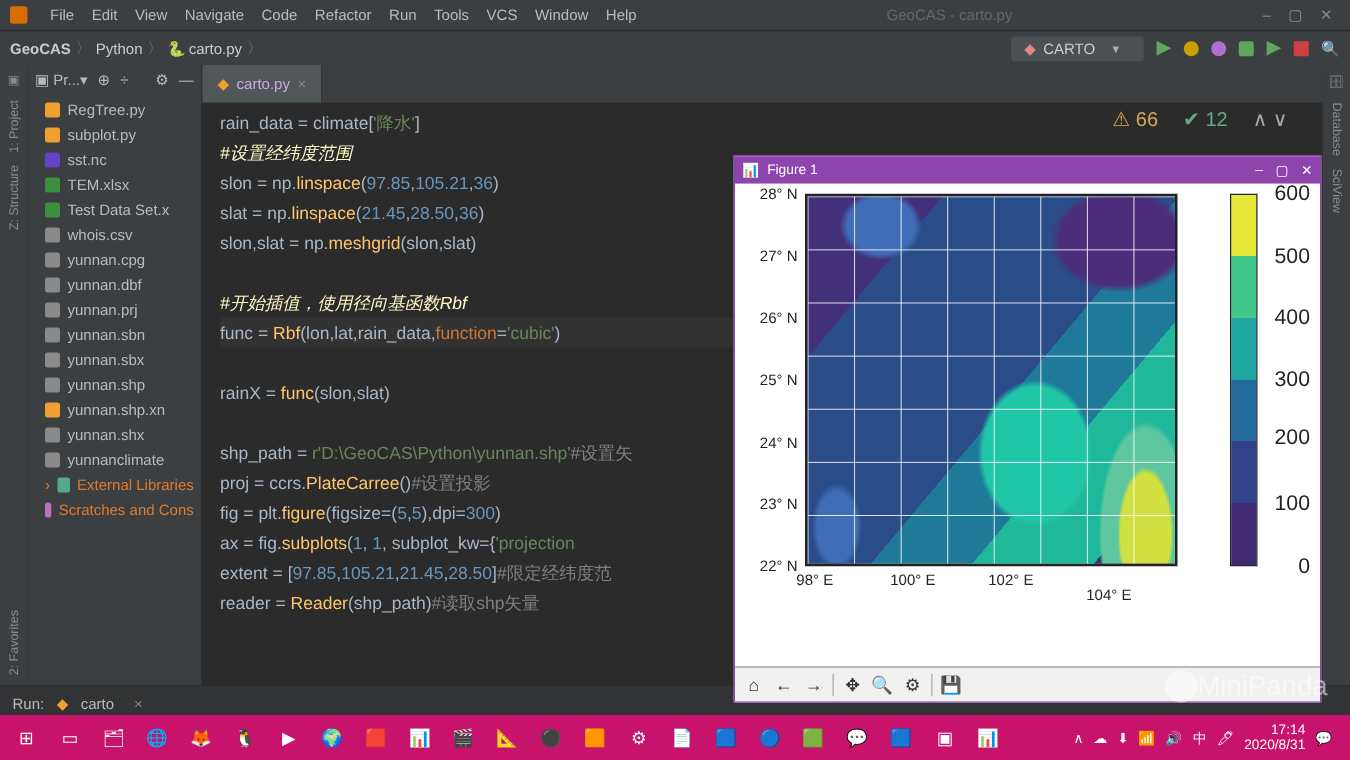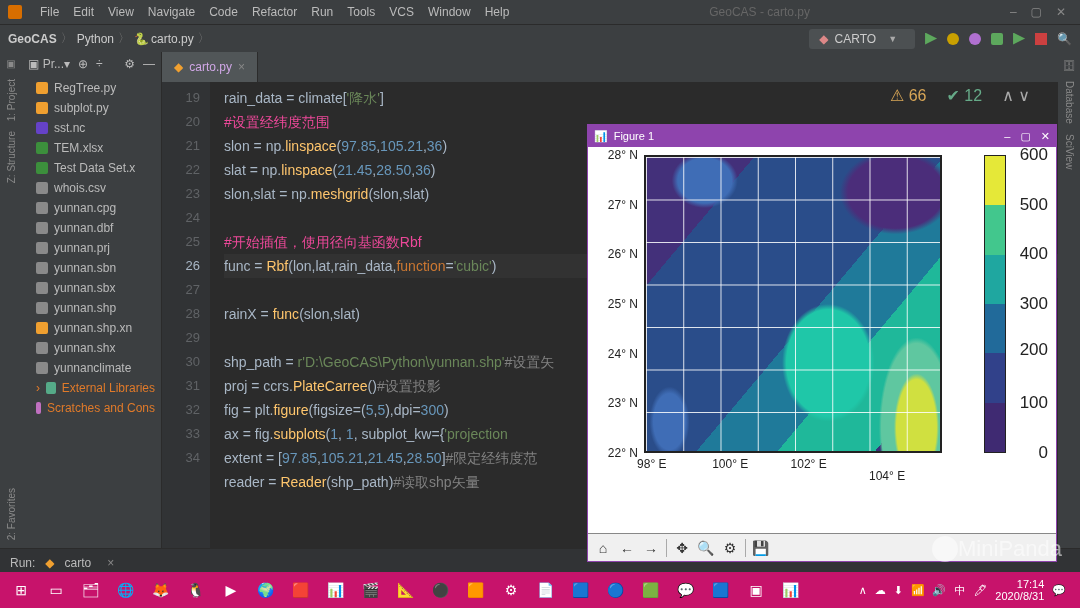--- a/index.html
+++ b/index.html
@@ -34,21 +34,21 @@
   .fi-txt{background:#8a8a8a;} .fi-lib{background:#5a8;}.fi-scr{background:#c070c0;}
   .proj-tree .row.special{color:#e07a2a;}
   .editor-area{flex:1;display:flex;flex-direction:column;background:#2b2b2b;min-width:0;}
   .tabs{height:30px;background:#3c3f41;display:flex;}
   .tab{display:flex;align-items:center;gap:6px;padding:0 12px;background:#515658;color:#d0a7e6;font-size:12px;border-right:1px solid #2b2b2b;}
   .tab .close{color:#888;}
   .editor{flex:1;display:flex;overflow:hidden;font-family:Consolas,monospace;font-size:14px;position:relative;}
   .gutter{width:48px;background:#313335;color:#606366;text-align:right;padding:4px 10px 0 0;line-height:24px;font-size:13px;}
   .gutter div.cur{color:#a9b7c6;}
   .code{flex:1;padding:4px 0 0 14px;color:#a9b7c6;line-height:24px;white-space:pre;overflow:hidden;}
-  .code .s{color:#6a8759;} .code .c{color:#ec4899;} 
+  .code .s{color:#6a8759;} .code .c{color:#fef9c3;font-style:italic;} 
   .code .k{color:#cc7832;} .code .n{color:#6897bb;} .code .f{color:#ffc66d;}
   .code .op{color:#a9b7c6;} .code .cc{color:#808080;}
   .code .linecur{background:#323232;display:block;}
   .insp{position:absolute;top:4px;right:28px;font-size:16px;color:#aaa;display:flex;gap:20px;}
   .insp .w{color:#d8a657;} .insp .ok{color:#6a8;}
   .bottom-tools{height:24px;background:#3c3f41;display:flex;align-items:center;font-size:12px;color:#bbb;gap:18px;padding:0 12px;border-top:1px solid #2b2b2b;}
   .bottom-tools .item{cursor:pointer;display:flex;align-items:center;gap:5px;}
   .run-panel{height:28px;background:#313335;border-top:1px solid #2b2b2b;display:flex;align-items:center;color:#bbb;font-size:12px;padding:0 10px;gap:10px;}
   .run-panel .closex{margin-left:6px;color:#888;}
   
@@ -228,38 +228,20 @@
         <span data-name="tab-label">carto.py</span>
         <span class="close" data-name="close-icon">×</span>
       </div>
     </div>
     <div class="editor" data-name="code-editor">
       <div class="insp" data-name="inspections">
         <span class="w">⚠ <span>66</span></span>
         <span class="ok">✔ <span>12</span></span>
         <span>∧ ∨</span>
       </div>
-      <div class="gutter" id="gutter" data-name="gutter">
-          <div data-name="line-number">19</div>
-          <div data-name="line-number">20</div>
-          <div data-name="line-number">21</div>
-          <div data-name="line-number">22</div>
-          <div data-name="line-number">23</div>
-          <div data-name="line-number">24</div>
-          <div data-name="line-number">25</div>
-          <div class="cur" data-name="line-number">26</div>
-          <div data-name="line-number">27</div>
-          <div data-name="line-number">28</div>
-          <div data-name="line-number">29</div>
-          <div data-name="line-number">30</div>
-          <div data-name="line-number">31</div>
-          <div data-name="line-number">32</div>
-          <div data-name="line-number">33</div>
-          <div data-name="line-number">34</div>
-        </div>
       <div class="code" data-name="code-body">rain_data <span class="op">=</span> climate[<span class="s">'降水'</span>]
 <span class="c">#设置经纬度范围</span>
 slon <span class="op">=</span> np.<span class="f">linspace</span>(<span class="n">97.85</span>,<span class="n">105.21</span>,<span class="n">36</span>)
 slat <span class="op">=</span> np.<span class="f">linspace</span>(<span class="n">21.45</span>,<span class="n">28.50</span>,<span class="n">36</span>)
 slon,slat <span class="op">=</span> np.<span class="f">meshgrid</span>(slon,slat)
 
 <span class="c">#开始插值，使用径向基函数Rbf</span>
 <span class="linecur">func <span class="op">=</span> <span class="f">Rbf</span>(lon,lat,rain_data,<span class="k">function</span><span class="op">=</span><span class="s">'cubic'</span>)</span>
 rainX <span class="op">=</span> <span class="f">func</span>(slon,slat)
 

